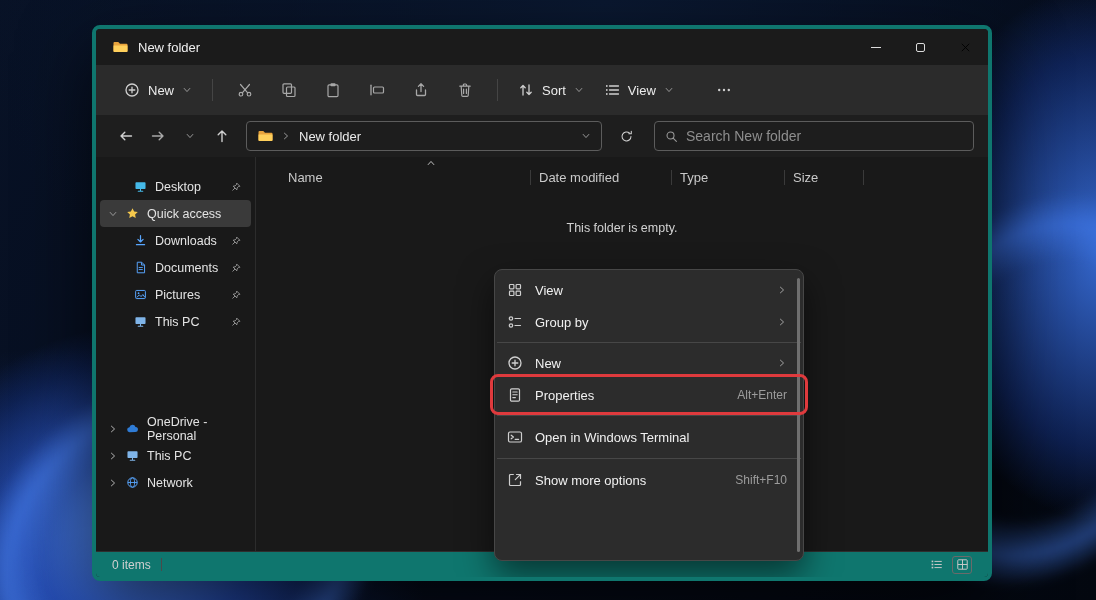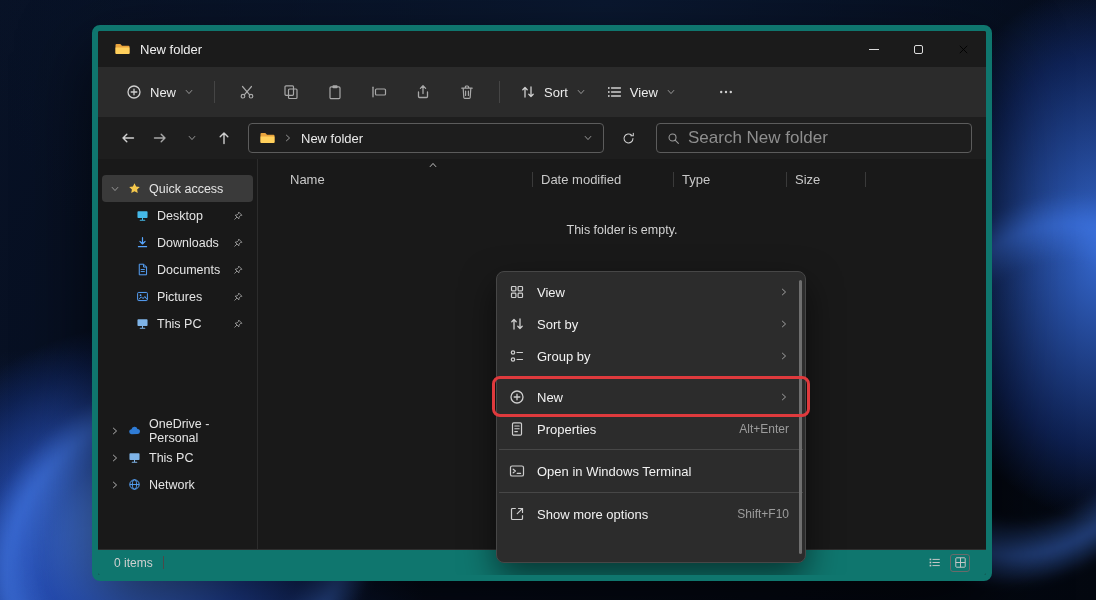--- a/index.html
+++ b/index.html
@@ -16,21 +16,21 @@
   }
   .swirl { position:absolute; border-radius:50%; filter: blur(5px); pointer-events:none; }
   .swirl-1 { left:-90px; bottom:-160px; width:540px; height:430px; transform:rotate(-24deg);
     background: radial-gradient(closest-side, transparent 52%, rgba(80,140,255,.5) 66%, transparent 78%); }
   .swirl-2 { right:-160px; top:120px; width:430px; height:540px; transform:rotate(28deg);
     background: radial-gradient(closest-side, transparent 50%, rgba(70,130,250,.45) 64%, transparent 76%); }
 
   .window {
     position:absolute; left:92px; top:25px; width:900px; height:556px;
     background:#1e1e1e; border-radius:8px; overflow:hidden;
-    border:6px solid #0f766e;
+    border:4px solid #0f766e;
     box-shadow: 0 26px 70px rgba(0,0,0,.65);
     display:flex; flex-direction:column;
   }
 
   
   .titlebar { height:36px; background:#1b1b1b; display:flex; align-items:center; padding-left:16px; flex:0 0 auto; }
   .titlebar .title { color:#efefef; font-size:13px; margin-left:10px; }
   .win-controls { margin-left:auto; display:flex; height:100%; }
   .wc-btn { width:45px; height:100%; display:flex; align-items:center; justify-content:center; background:transparent; border:none; cursor:pointer; }
   .min-bar { width:10px; height:1px; background:#dcdcdc; }
@@ -50,21 +50,21 @@
   .dim { color:#a8a8a8; }
 
   
   .navbar { height:42px; background:#1e1e1e; display:flex; align-items:center; padding:0 14px; flex:0 0 auto; }
   .nav-btn { width:32px; height:32px; display:flex; align-items:center; justify-content:center; background:transparent; border:none; border-radius:4px; cursor:pointer; }
   .addressbar { margin-left:8px; width:356px; height:30px; border:1px solid #5c5c5c; border-radius:4px; background:#1d1d1d; display:flex; align-items:center; padding:0 10px; gap:8px; cursor:text; }
   .addressbar .path-text { color:#eaeaea; font-size:13px; }
   .addressbar .spacer { flex:1; }
   .refresh-btn { margin-left:8px; }
   .searchbox { margin-left:12px; flex:1; height:30px; border:1px solid #5c5c5c; border-radius:4px; background:#1d1d1d; display:flex; align-items:center; padding:0 10px; gap:8px; }
-  .searchbox input { flex:1; background:transparent; border:none; outline:none; color:#bef264; font-size:17px; font-family:inherit; }
+  .searchbox input { flex:1; background:transparent; border:none; outline:none; color:#bef264; font-size:14px; font-family:inherit; }
   .searchbox input::placeholder { color:#8e8e8e; }
 
   
   .win-body { flex:1; display:flex; background:#191919; min-height:0; }
   .sidebar { width:160px; padding-top:16px; flex:0 0 auto; border-right:1px solid #2c2c2c; }
   .side-row { height:27px; display:flex; align-items:center; gap:8px; color:#e4e4e4; font-size:12.5px; padding-left:8px; margin:0 4px; border-radius:4px; cursor:pointer; }
   .side-row.child { padding-left:34px; }
   .side-row.selected { background:#3a3a3a; }
   .side-spacer { height:80px; }
   .pin { margin-left:auto; margin-right:10px; color:#b5b5b5; }
@@ -387,37 +387,37 @@
       <svg class="ic ic-12" style="color:#9a9a9a">
           <use href="#i-search"></use>
         </svg>
       <input type="text" placeholder="Search New folder" style="">
     </div>
   </div>
 
   <div class="win-body">
 
     <div class="sidebar">
-      <div class="side-row selected">
-        <svg class="ic ic-sm chev-down">
-            <use href="#i-chev"></use>
-          </svg>
-        <svg class="ic ic-12" style="color:#f5c84c">
-            <use href="#i-star"></use>
-          </svg>
-        <span>Quick access</span>
-      </div>
       <div class="side-row child">
         <svg class="ic ic-12" style="color:#45b9e8">
             <use href="#i-monitor"></use>
           </svg>
         <span>Desktop</span>
         <svg class="ic ic-sm pin">
             <use href="#i-pin"></use>
           </svg>
+      </div>
+      <div class="side-row selected">
+        <svg class="ic ic-sm chev-down">
+            <use href="#i-chev"></use>
+          </svg>
+        <svg class="ic ic-12" style="color:#f5c84c">
+            <use href="#i-star"></use>
+          </svg>
+        <span>Quick access</span>
       </div>
       <div class="side-row child">
         <svg class="ic ic-12" style="color:#58a6ff">
             <use href="#i-download"></use>
           </svg>
         <span>Downloads</span>
         <svg class="ic ic-sm pin">
             <use href="#i-pin"></use>
           </svg>
       </div>
@@ -520,31 +520,20 @@
         </svg>
       <span class="mi-label">View</span>
       <span class="mi-right">
           <svg class="ic ic-sm mi-chev">
             <use href="#i-chev"></use>
           </svg>
         </span>
     </div>
     <div class="menu-item">
       <svg class="ic">
-          <use href="#i-sort"></use>
-        </svg>
-      <span class="mi-label">Sort by</span>
-      <span class="mi-right">
-          <svg class="ic ic-sm mi-chev">
-            <use href="#i-chev"></use>
-          </svg>
-        </span>
-    </div>
-    <div class="menu-item">
-      <svg class="ic">
           <use href="#i-group"></use>
         </svg>
       <span class="mi-label">Group by</span>
       <span class="mi-right">
           <svg class="ic ic-sm mi-chev">
             <use href="#i-chev"></use>
           </svg>
         </span>
     </div>
     <div class="menu-sep"></div>

